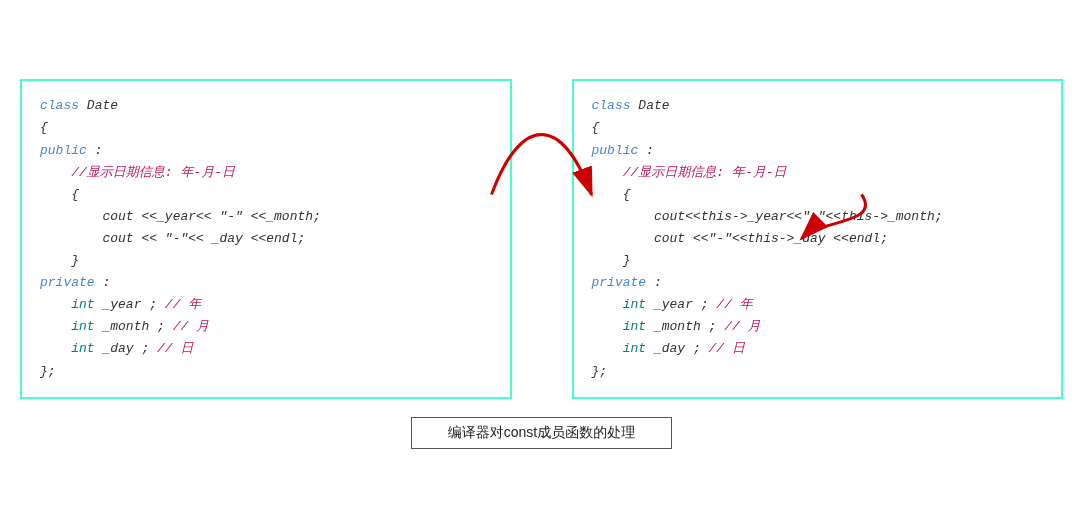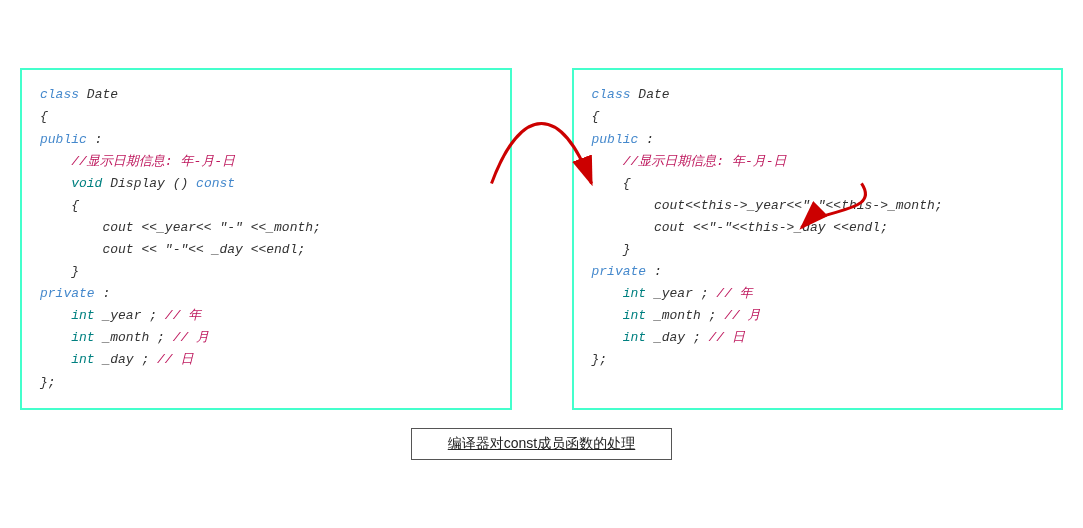--- a/index.html
+++ b/index.html
@@ -43,21 +43,20 @@
     .text-default { color: #333; }
     .kw-teal { color: #008080; }
 
     .caption-box {
       margin-top: 18px;
       border: 1px solid #555;
       padding: 6px 36px;
       font-family: 'SimHei', '黑体', sans-serif;
       font-size: 14px;
       color: #222;
-      text-decoration: underline;
     }
 
     .panels-wrapper {
       position: relative;
       display: flex;
       gap: 0;
       justify-content: center;
       width: 100%;
     }
   </style>
@@ -72,23 +71,20 @@
         <span class="kw-blue">class</span> <span class="text-default">Date</span>
       </div>
       <div>
         <span class="text-default">{</span>
       </div>
       <div>
         <span class="kw-blue">public</span><span class="text-default"> :</span>
       </div>
       <div>
         &nbsp;&nbsp;&nbsp;&nbsp;<span class="comment">//显示日期信息: 年-月-日</span>
-      </div>
-      <div>
-        &nbsp;&nbsp;&nbsp;&nbsp;<span class="kw-teal">void</span> <span class="text-default">Display () </span><span class="kw-blue">const</span>
       </div>
       <div>
         &nbsp;&nbsp;&nbsp;&nbsp;<span class="text-default">{</span>
       </div>
       <div>
         &nbsp;&nbsp;&nbsp;&nbsp;&nbsp;&nbsp;&nbsp;&nbsp;<span class="text-default">cout &lt;&lt;_year&lt;&lt; "-" &lt;&lt;_month;</span>
       </div>
       <div>
         &nbsp;&nbsp;&nbsp;&nbsp;&nbsp;&nbsp;&nbsp;&nbsp;<span class="text-default">cout &lt;&lt; "-"&lt;&lt; _day &lt;&lt;endl;</span>
       </div>

